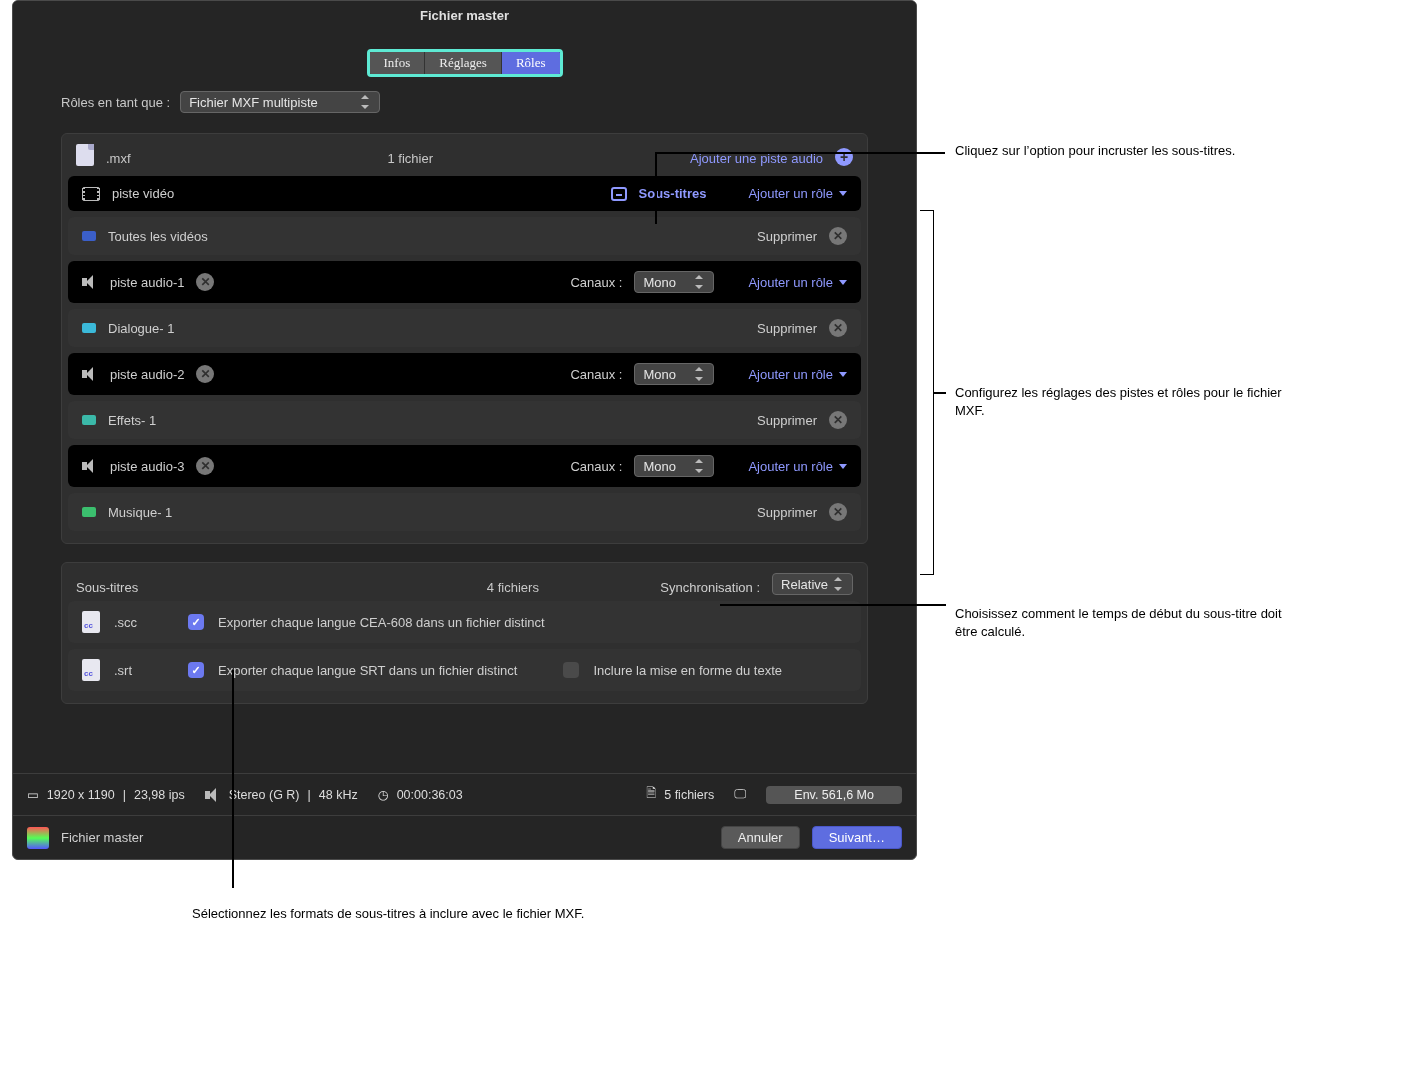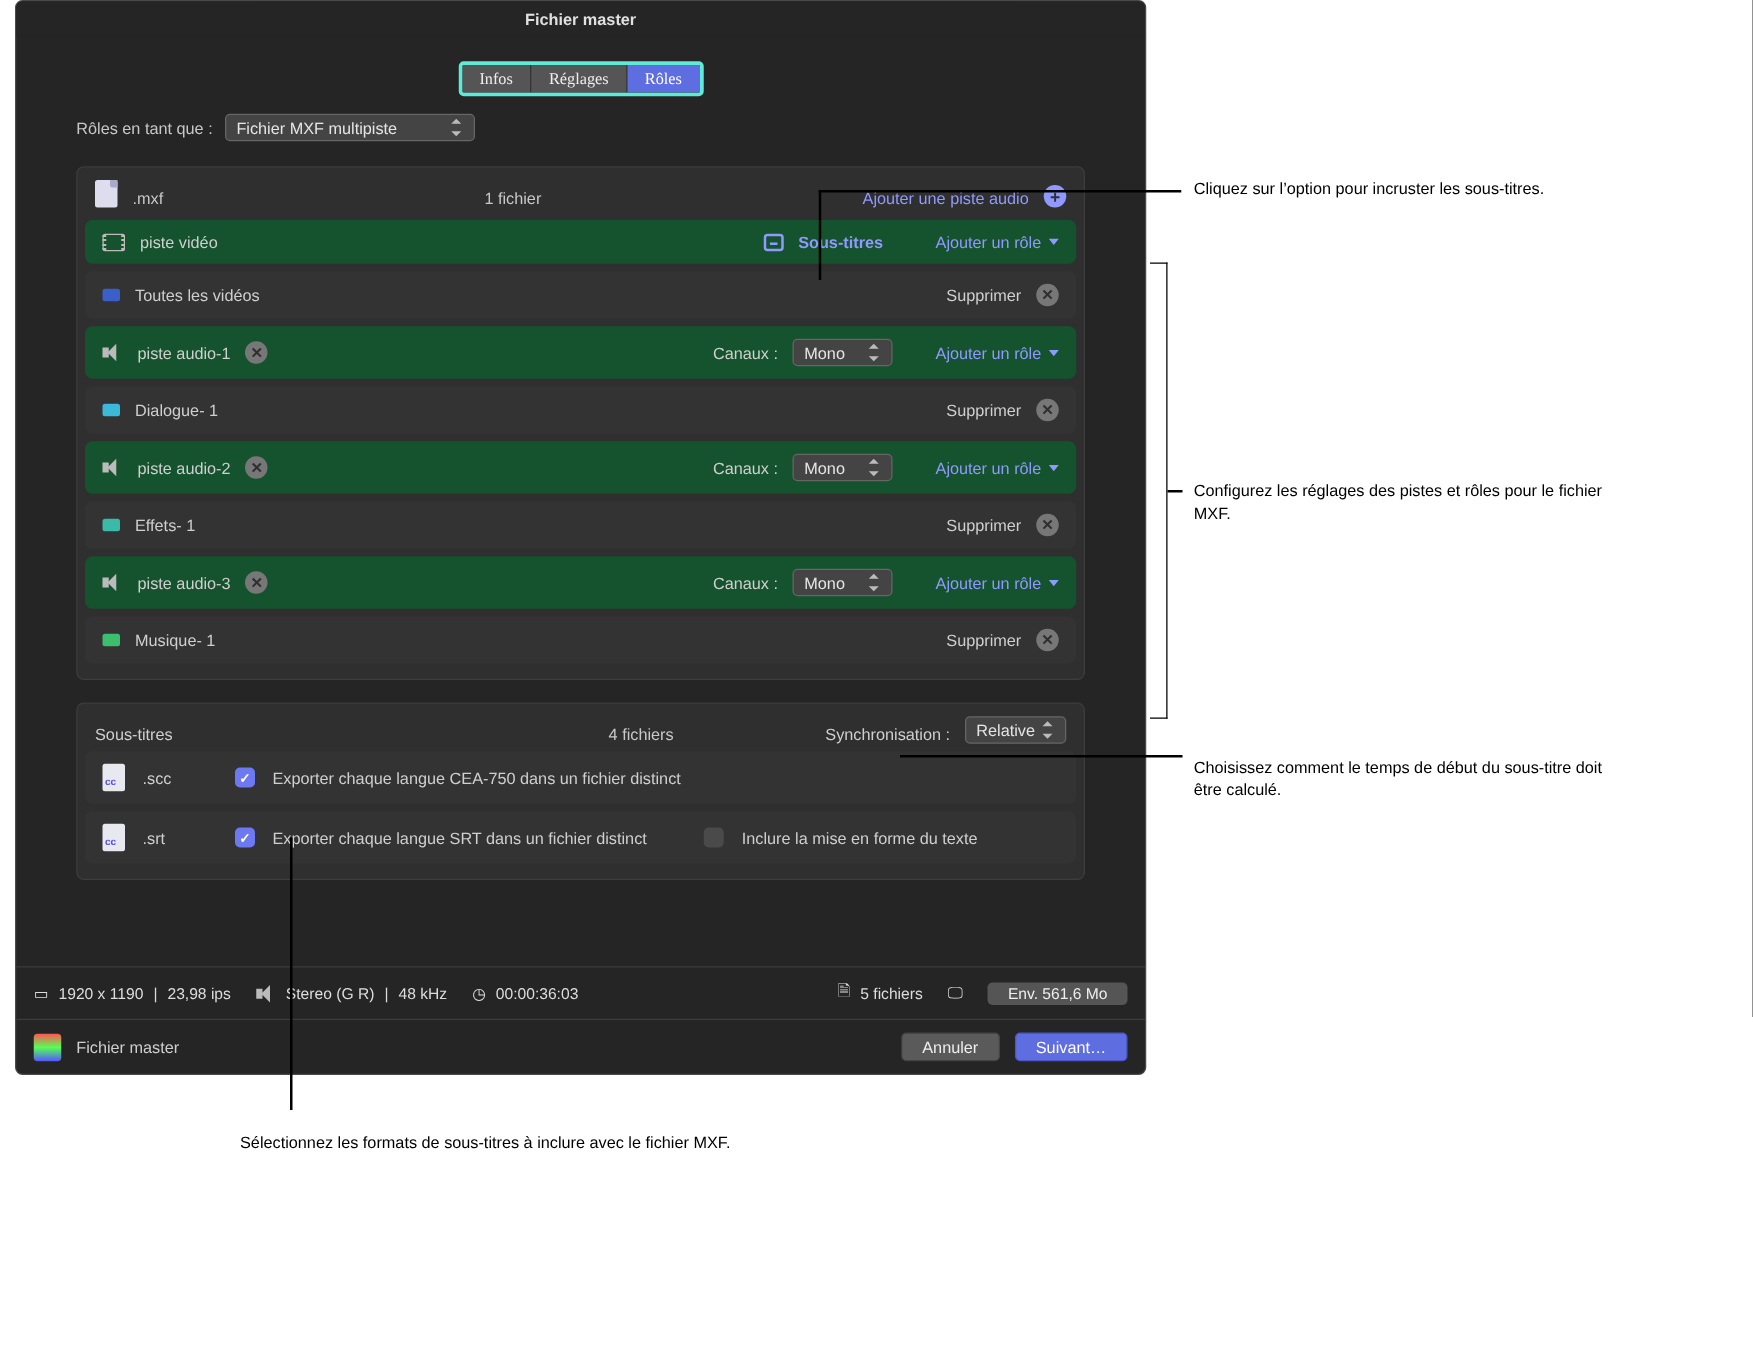--- a/index.html
+++ b/index.html
@@ -75,21 +75,21 @@
   .link { color:#8f99ff; }
   .plus-circle{
     width:18px;height:18px;border-radius:50%;background:#8f99ff;
     display:inline-flex;align-items:center;justify-content:center;
     color:#2f2f2f;font-weight:700;font-size:14px;line-height:1;
   }
   .track, .subrow {
     margin:0 6px 6px; border-radius:6px; padding:10px 14px;
     display:flex; align-items:center; gap:12px;
   }
-  .track { background:#14532d; }
+  .track { background:#000000; }
   .subrow { background:#333; }
   .chip { width:14px;height:10px;border-radius:2px; display:inline-block; }
   .chip.blue{background:#3b5fc9;}
   .chip.teal{background:#3bb9a9;}
   .chip.cyan{background:#3bb9d9;}
   .chip.green{background:#3bbf6e;}
   .txt { color:#cfcfcf; }
   .role-btn{ color:#8f99ff; display:flex; align-items:center; gap:6px;}
   .chev{ width:0;height:0;border-left:4px solid transparent;border-right:4px solid transparent;border-top:5px solid #8f99ff;}
   .x-circle{
@@ -122,21 +122,21 @@
   .cbx.off{ background:#4a4a4a; color:transparent;}
   .capicon{
     width:18px;height:22px;background:#e8e8f0;border-radius:2px;position:relative;display:inline-block;
   }
   .capicon::after{content:"cc";position:absolute;left:2px;bottom:3px;font-size:8px;color:#55d;font-weight:700;}
   .statusbar{
     border-top:1px solid #3d3d3d; padding:10px 14px; display:flex;align-items:center;gap:20px;
     color:#ddd; font-size:12.5px;
   }
   .statusbar .grp{display:flex;align-items:center;gap:8px;}
-  .pill{ background:#555; border-radius:4px; padding:2px 16px; color:#eee; }
+  .pill{ background:#555; border-radius:4px; padding:2px 28px; color:#eee; }
   .footer{
     border-top:1px solid #3d3d3d; padding:10px 14px;
     display:flex; align-items:center; gap:12px;
   }
   .footer .thumb{width:22px;height:22px;background:linear-gradient(#f55,#5f5,#55f);border-radius:3px;}
   .btn{
     background:#5a5a5a;border:1px solid #444;border-radius:4px;color:#eee;
     padding:3px 16px;font-size:13px;
   }
   .btn.primary{ background:#5e6de0; border-color:#4a57c9; color:#fff; }
@@ -291,21 +291,21 @@
           <div class="select small">
             <span>Relative</span>
             <span class="updown"></span>
           </div>
         </div>
         <div id="cap-rows">
             <div class="caprow">
               <span class="capicon"></span>
               <span class="txt" style="width:60px">.scc</span>
               <span class="cbx">✓</span>
-              <span class="txt">Exporter chaque langue CEA-750 dans un fichier distinct</span>
+              <span class="txt">Exporter chaque langue CEA-608 dans un fichier distinct</span>
             </div>
             <div class="caprow">
               <span class="capicon"></span>
               <span class="txt" style="width:60px">.srt</span>
               <span class="cbx">✓</span>
               <span class="txt">Exporter chaque langue SRT dans un fichier distinct</span>
               <span style="width:18px"></span>
               <span class="cbx off">✓</span>
               <span class="txt">Inclure la mise en forme du texte</span>
             </div>

